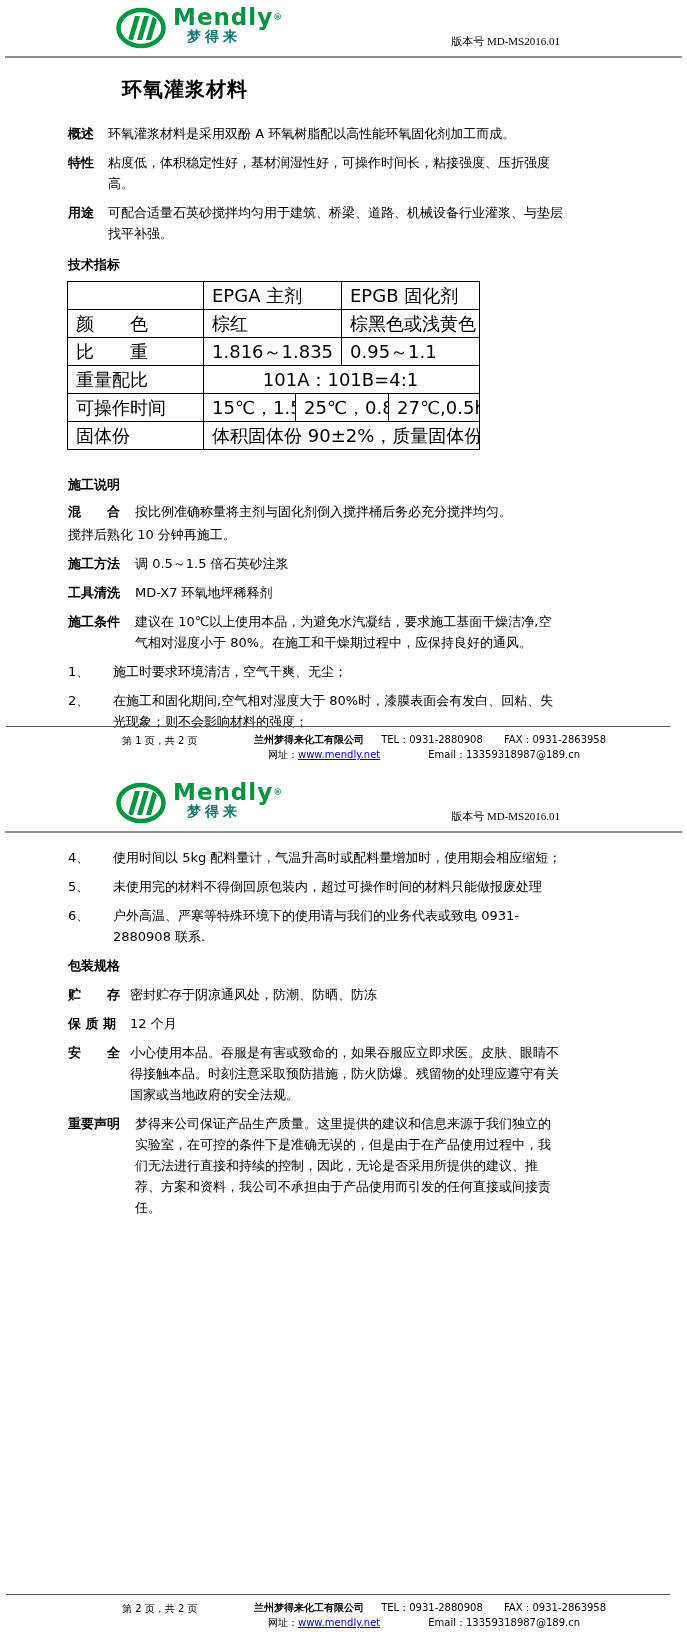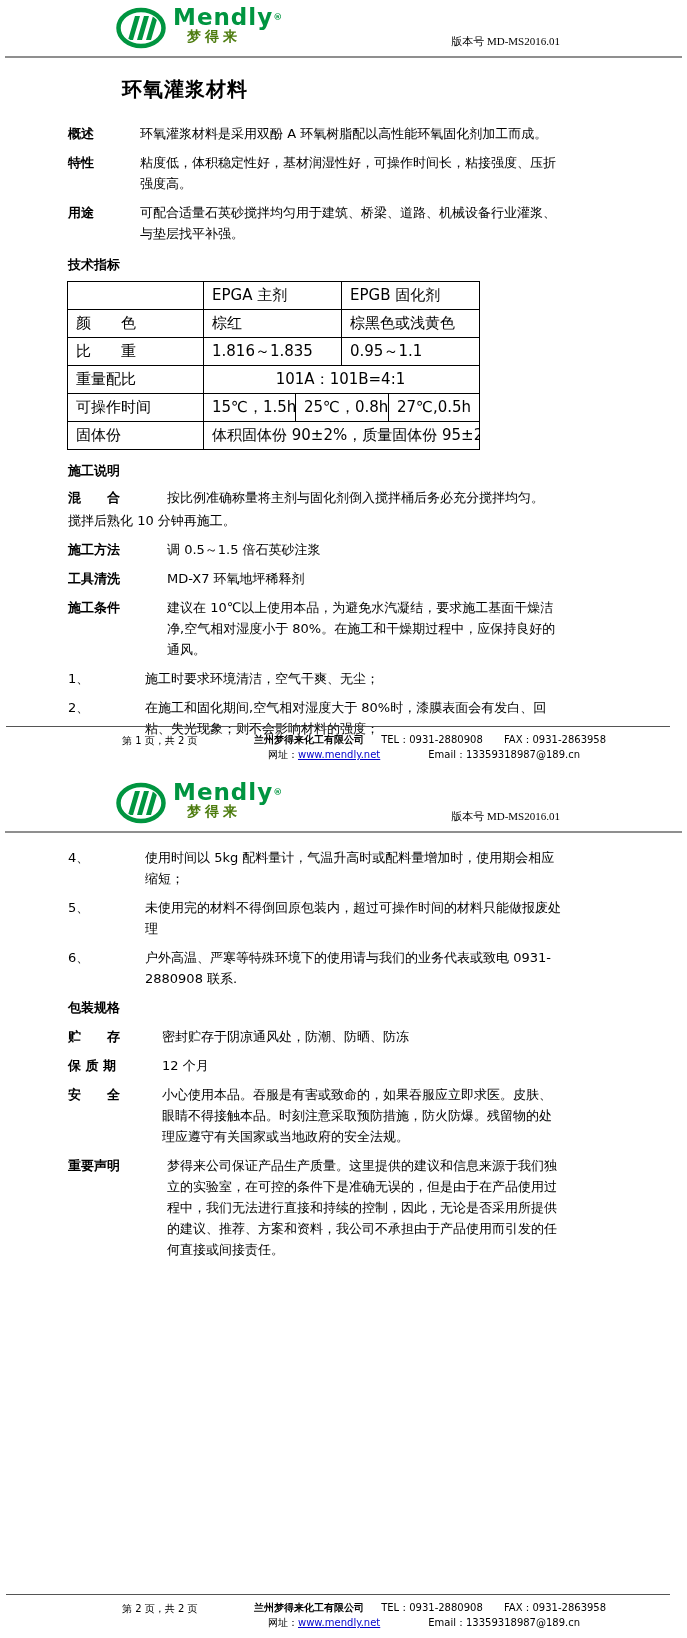--- a/index.html
+++ b/index.html
@@ -16,41 +16,41 @@
 
   
   .page-header{
     display:flex;justify-content:space-between;align-items:flex-end;
     padding:7px 127px 0 116px;
   }
   .logo{display:flex;align-items:flex-start;}
   .logo-mark{flex:none;}
   .logo-text{margin-left:3px;}
   .logo-en{color:#009540;font-size:23px;font-weight:800;line-height:21px;letter-spacing:1px;}
-  .logo-cn{color:#4d7c0f;font-size:14px;font-weight:700;letter-spacing:4px;line-height:16px;margin-left:14px;}
+  .logo-cn{color:#0f766e;font-size:14px;font-weight:700;letter-spacing:4px;line-height:16px;margin-left:14px;}
   .reg{color:#009540;font-size:9px;vertical-align:top;font-weight:700;}
   .version{font-family:"Liberation Serif", serif;font-size:11px;padding-bottom:3px;}
   .header-rule{border:none;border-top:2px solid #8f8f8f;margin:4px 5px 0 5px;}
 
   
   .doc-title{margin:18px 0 20px 122px;font-size:20px;font-weight:700;letter-spacing:1px;}
 
   
   .content{padding:0 124px 0 68px;line-height:21px;}
   .row{display:flex;margin-bottom:8px;}
   .lbl{font-weight:700;flex:none;}
   .lbl-w40{width:40px;}
   .lbl-w62{width:62px;}
   .lbl-w67{width:67px;}
-  .txt{flex:1;margin-left:32px;}
+  .txt{flex:1;}
   .heading{font-weight:700;margin:10px 0 6px 0;}
   .para{margin:0 0 8px 0;}
 
   
-  .spec-table{border-collapse:collapse;table-layout:fixed;width:412px;margin:2px 0 10px -1px;font-size:15px;}
+  .spec-table{border-collapse:collapse;table-layout:fixed;width:412px;margin:2px 0 24px -1px;font-size:18px;}
   .spec-table td{border:1px solid #000;height:25px;padding:1px 2px 1px 8px;vertical-align:middle;overflow:hidden;white-space:nowrap;}
   .spec-table td.center{text-align:center;padding-left:0;}
 
   
   .num{width:45px;flex:none;}
 
   
   .footer{position:absolute;left:0;right:11px;bottom:8px;}
   .footer-rule{border:none;border-top:1.5px solid #555;margin:0 6px 5px 6px;}
   .footer-body{display:flex;padding-left:122px;font-size:10px;line-height:15px;}

